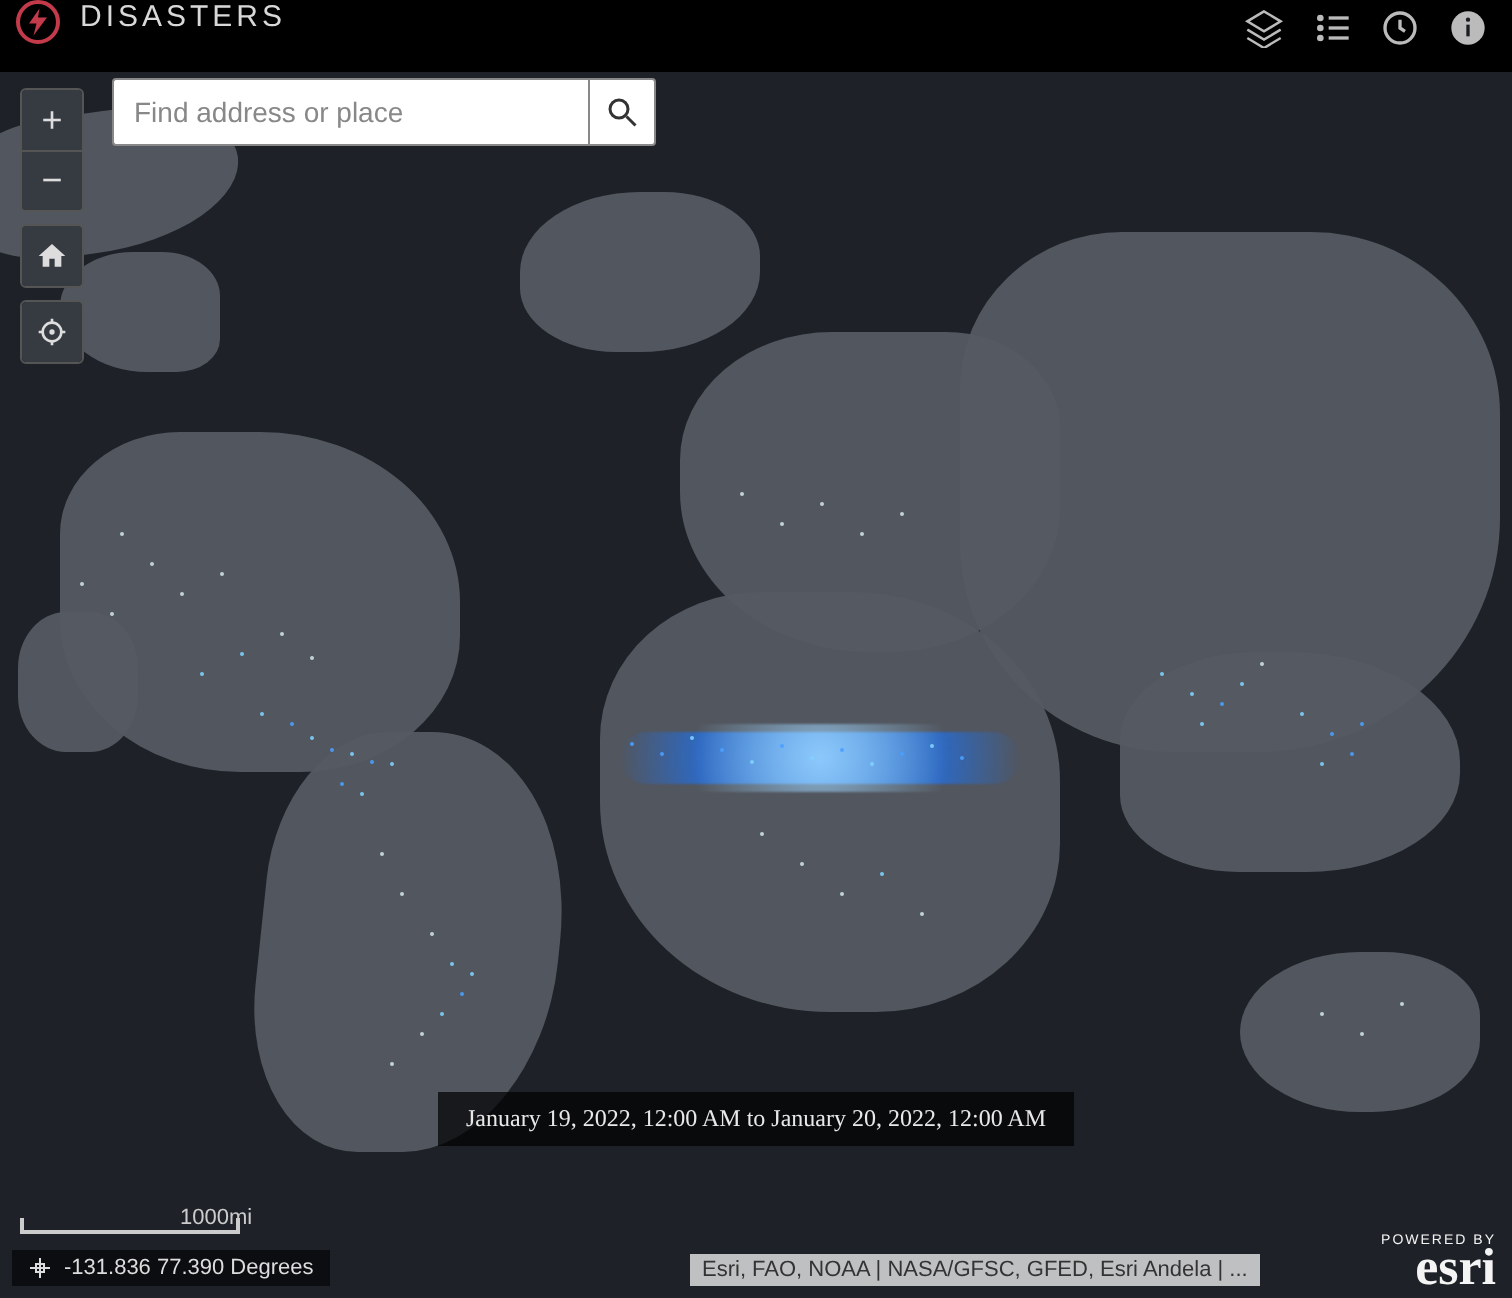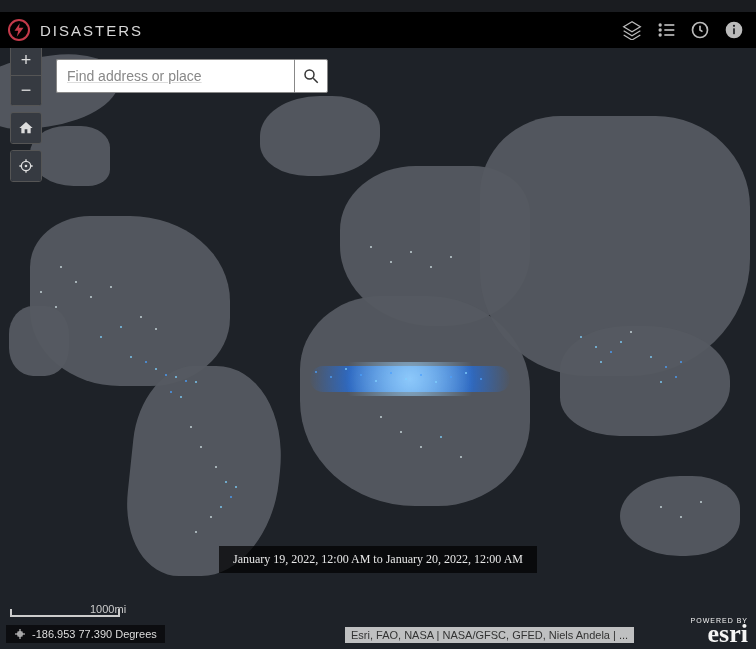--- a/index.html
+++ b/index.html
@@ -9,26 +9,26 @@
     font-family: Arial, Helvetica, sans-serif;
     background: #1a1c20;
     position: relative;
     overflow: hidden;
     color: #ddd;
   }
 
   
   .header {
     position: absolute;
-    top: 12px; left: 0; right: 0;
+    top: 0; left: 0; right: 0;
     height: 36px;
     background: #000;
     display: flex;
-    align-items: center;
-    padding: 16px 8px;
+    align-items: flex-start;
+    padding: 0 8px;
     z-index: 50;
   }
   .logo {
     width: 22px; height: 22px;
     border: 2px solid #c33a4a;
     border-radius: 50%;
     display: flex;
     align-items: center;
     justify-content: center;
     color: #c33a4a;
@@ -111,24 +111,23 @@
     cursor: pointer;
     font-size: 18px;
     border: none;
   }
   .tool-btn + .tool-btn { border-top: 1px solid #555; }
   .tool-btn svg { width: 16px; height: 16px; }
 
   
   .search-wrap {
     position: absolute;
-    top: 59px; left: 56px;
+    top: 39px; left: 56px;
     display: flex;
     z-index: 40;
-    text-decoration: underline;
   }
   .search-input {
     width: 238px;
     height: 34px;
     background: #fff;
     border: 1px solid #888;
     border-right: none;
     padding: 0 10px;
     font-size: 14px;
     color: #333;
@@ -402,21 +401,21 @@
 <div class="scale">
   <div class="scale-bar"></div>
   <span class="scale-label">1000mi</span>
 </div>
 
 <div class="coords-wrap">
   <svg viewBox="0 0 24 24" fill="none" stroke="#ddd" stroke-width="2">
       <path d="M12 2 V22 M2 12 H22"></path>
       <rect x="8" y="8" width="8" height="8"></rect>
     </svg>
-  <span>-186.953 77.390 Degrees</span>
-</div>
-
-<div class="attribution">Esri, FAO, NASA | NASA/GFSC, GFED, Niels Andela | ...</div>
+  <span>-131.836 77.390 Degrees</span>
+</div>
+
+<div class="attribution">Esri, FAO, NOAA | NASA/GFSC, GFED, Esri Andela | ...</div>
 
 <div class="esri">
   <div class="pb">POWERED BY</div>
   <div class="lg">esri</div>
 </div>
 
 </body></html>

